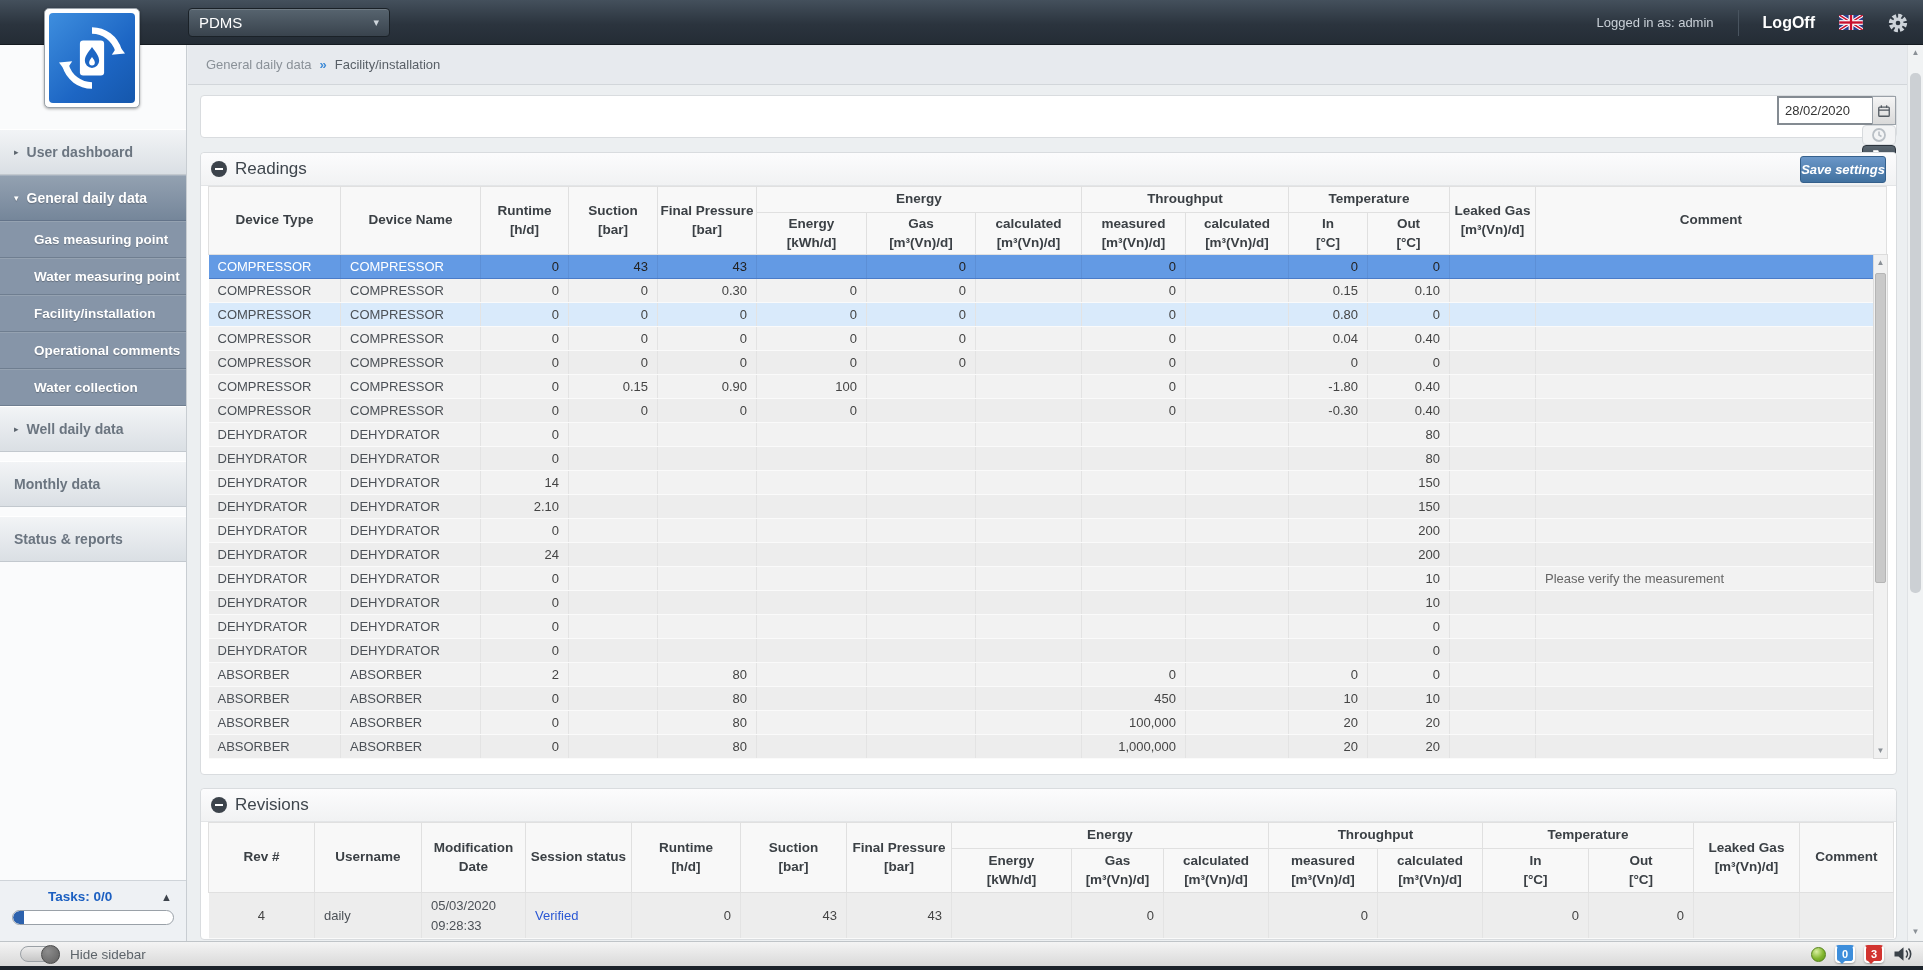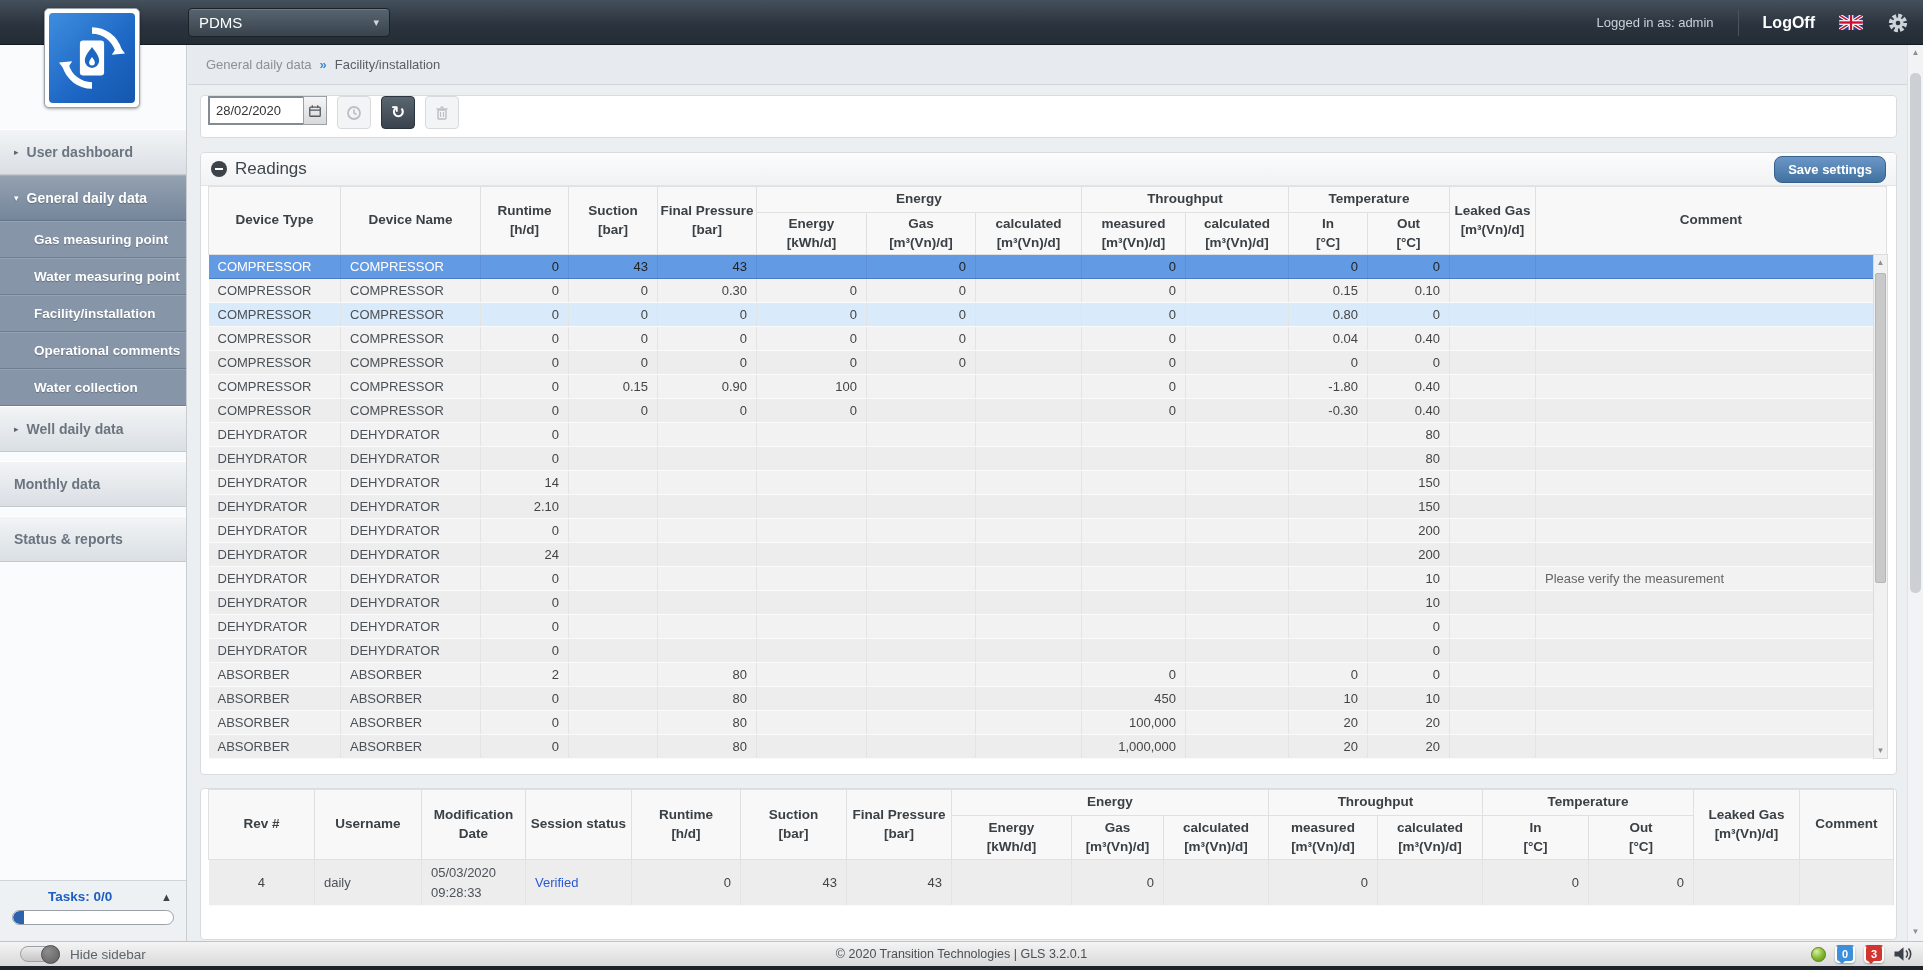--- a/index.html
+++ b/index.html
@@ -62,21 +62,21 @@
   
   .main { position:absolute; left:188px; top:45px; width:1735px; height:896px; }
   .breadcrumb { height:40px; background:#e7eaee; border-bottom:1px solid #d2d6da;
     display:flex; align-items:center; padding-left:18px; font-size:13px; }
   .bc-parent { color:#8a9198; }
   .bc-sep { color:#3f8bd6; margin:0 8px; font-weight:bold; }
   .bc-current { color:#585f66; }
 
   .panel { position:absolute; left:12px; width:1697px; background:#fff;
     border:1px solid #d9dcdf; border-radius:4px; }
-  .toolbar-panel { top:50px; height:43px; display:flex; align-items:flex-start; padding-left:7px; }
+  .toolbar-panel { top:50px; height:43px; display:flex; align-items:flex-end; padding-left:7px;flex-direction:column; }
   .date-wrap { display:flex; height:29px; }
   .date-input { width:95px; height:29px; border:2px solid #848b92; border-right:none;
     font-size:13px; padding:0 6px; color:#333; font-family:inherit; }
   .date-btn { width:24px; height:29px; background:linear-gradient(#f5f5f5,#d9d9d9);
     border:1px solid #9aa1a8; display:flex; align-items:center; justify-content:center; cursor:pointer; }
   .tool-btn { width:34px; height:33px; border-radius:4px; margin-left:10px;
     display:flex; align-items:center; justify-content:center; cursor:pointer; }
   .tool-btn.disabled { background:#f3f4f5; border:1px solid #d7dadd; color:#b9bfc5; }
   .tool-btn.active { background:linear-gradient(#59656f,#39434d); border:1px solid #2b333c;
     color:#fff; font-size:17px; font-weight:bold; }
@@ -85,21 +85,21 @@
   .revisions-panel { top:743px; height:152px; overflow:hidden; }
   .panel-header { height:33px; border-bottom:1px solid #e3e5e7;
     background:linear-gradient(#fcfcfd,#f1f2f3); border-radius:4px 4px 0 0;
     display:flex; align-items:center; padding:0 10px; }
   .minus-icon { width:16px; height:16px; border-radius:50%; background:#3c434b;
     display:inline-flex; align-items:center; justify-content:center; margin-right:8px; cursor:pointer; flex:0 0 auto; }
   .minus-icon::after { content:""; width:8px; height:2px; background:#fff; display:block; }
   .panel-title { font-size:17px; color:#3f464d; }
   .save-btn { margin-left:auto; background:linear-gradient(#6b97c8,#41719f);
     border:1px solid #35608c; color:#fff; font-size:13px; font-weight:bold;
-    border-radius:8px; padding:5px 13px; cursor:pointer; font-family:inherit; }
+    border-radius:3px; padding:5px 0; cursor:pointer; font-family:inherit;font-style:italic; }
 
   
   table { border-collapse:collapse; table-layout:fixed; margin:0 0 0 7px; }
   th { background:#f8f8f8; border:1px solid #e0e0e0; color:#3b4045;
     font-size:13.5px; font-weight:bold; text-align:center; white-space:pre-line;
     vertical-align:middle; line-height:1.35; }
   .gh { height:26px; }
   td { font-size:13px; color:#444; border-right:1px solid #e3e3e3;
     border-bottom:1px solid #fafafa; padding:0 9px; height:24px; overflow:hidden; white-space:nowrap; }
   tbody tr { background:#ededed; }
@@ -689,20 +689,24 @@
     </table>
 
     <div class="tbl-scroll">
       <div class="sb-arrow">▲</div>
       <div class="sb-thumb"></div>
       <div class="sb-arrow down">▼</div>
     </div>
   </div>
 
   <div class="panel revisions-panel">
+    <div class="panel-header">
+      <span class="minus-icon"></span>
+      <span class="panel-title">Revisions</span>
+    </div>
 
     <table class="rev-table">
       <colgroup>
         <col style="width:106px">
           <col style="width:107px">
           <col style="width:104px">
           <col style="width:106px">
         <col style="width:109px">
           <col style="width:106px">
           <col style="width:105px">
@@ -783,21 +787,20 @@
   <div class="sb-arrow">▲</div>
   <div class="sb-thumb"></div>
   <div class="sb-arrow down">▼</div>
 </div>
 
 <div class="bottombar">
   <div class="toggle">
     <div class="toggle-knob"></div>
   </div>
   <span class="hide-label">Hide sidebar</span>
-  <span class="copyright">© 2020 Transition Technologies | GLS 3.2.0.1</span>
   <div class="status-icons">
     <div class="orb"></div>
     <div class="bubble blue">0</div>
     <div class="bubble red">3</div>
     <svg class="speaker" viewBox="0 0 20 16">
       <path d="M1.5,5.5 h4 l5,-4.2 v13.4 l-5,-4.2 h-4 z" fill="#3a4148"></path>
       <path d="M13,4.5 a5,5 0 0 1 0,7" fill="none" stroke="#3a4148" stroke-width="1.6"></path>
       <path d="M15.5,2.5 a8,8 0 0 1 0,11" fill="none" stroke="#3a4148" stroke-width="1.6"></path>
     </svg>
   </div>

